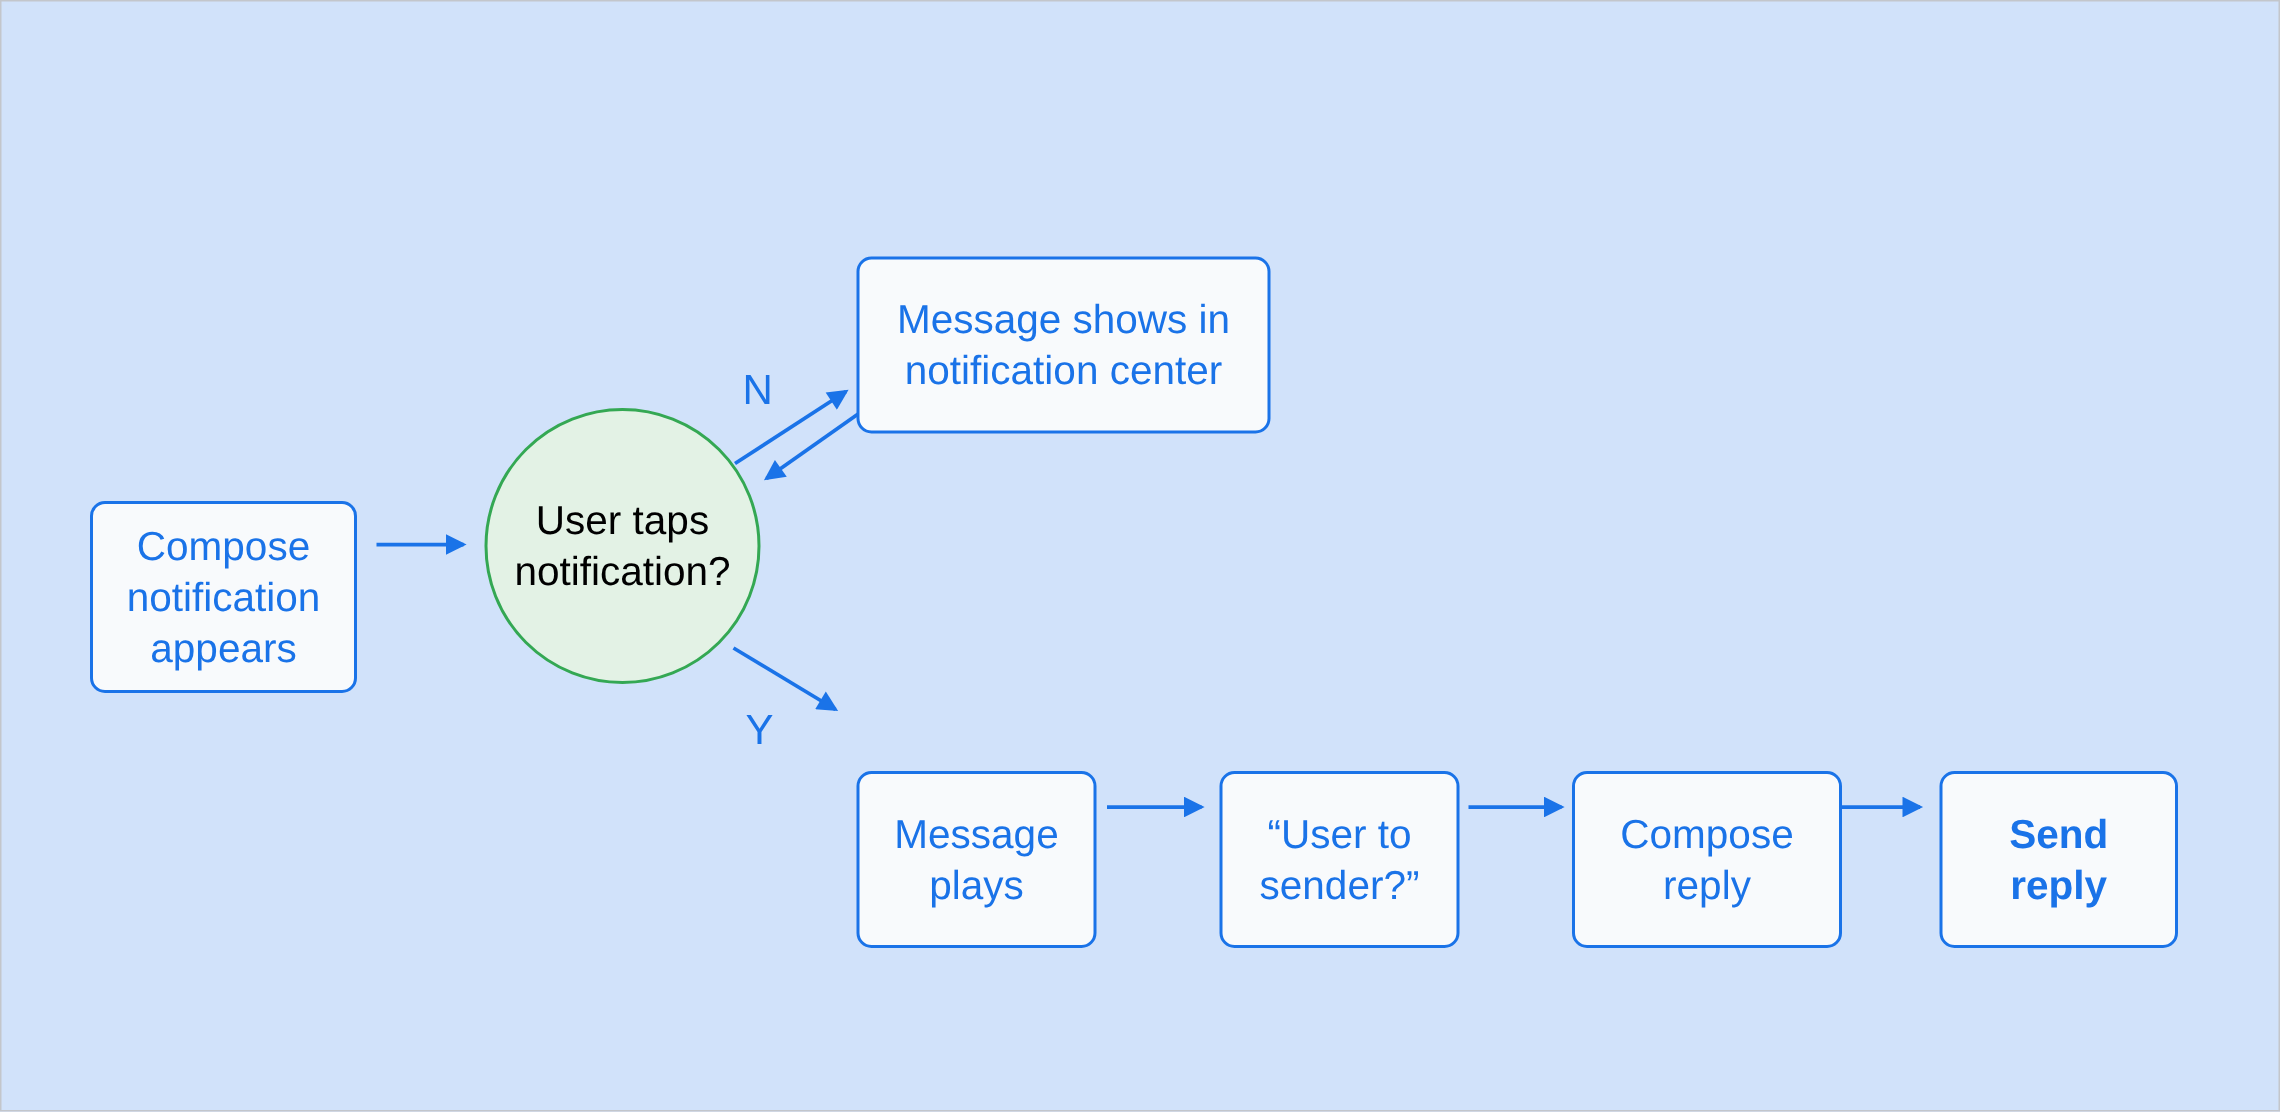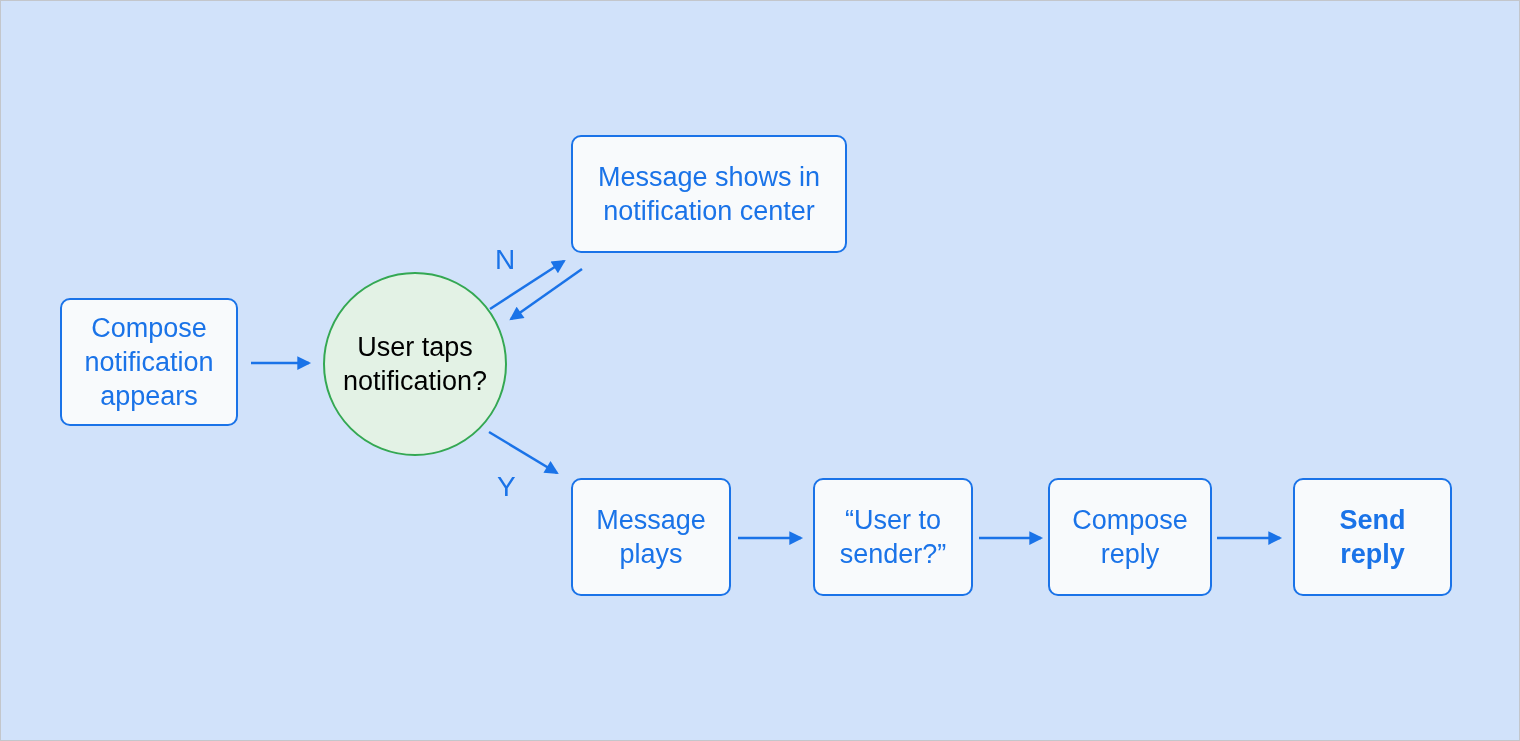--- a/index.html
+++ b/index.html
@@ -23,20 +23,21 @@
     box-sizing: border-box;
     font-size: 27px;
     line-height: 1.26;
     color: #1a73e8;
   }
   .process {
     background: #f8fafc;
     border: 2.5px solid #1a73e8;
     border-radius: 10px;
     padding: 4px 8px;
+    margin-top: 36px;
   }
   .decision {
     background: #e3f2e5;
     border: 2.5px solid #34a853;
     border-radius: 50%;
     color: #000000;
   }
   .decision .node-label { width: 158px; }
   .edge-label {
     position: absolute;
@@ -79,21 +80,21 @@
   </div>
 
   <div class="node process" style="left:570px; top:477px; width:160px; height:118px;">
     <span class="node-label">Message plays</span>
   </div>
 
   <div class="node process" style="left:812px; top:477px; width:160px; height:118px;">
     <span class="node-label">“User to sender?”</span>
   </div>
 
-  <div class="node process" style="left:1047px; top:477px; width:164px; height:118px;align-items:center;">
+  <div class="node process" style="left:1047px; top:477px; width:180px; height:118px;align-items:center;">
     <span class="node-label">Compose reply</span>
   </div>
 
   <div class="node process" style="left:1292px; top:477px; width:159px; height:118px; padding:4px 40px;font-weight:bold;">
     <span class="node-label">Send reply</span>
   </div>
 
   <div class="edge-label" style="left:494px; top:243px;">N</div>
 
   <div class="edge-label" style="left:496px; top:470px;">Y</div>

